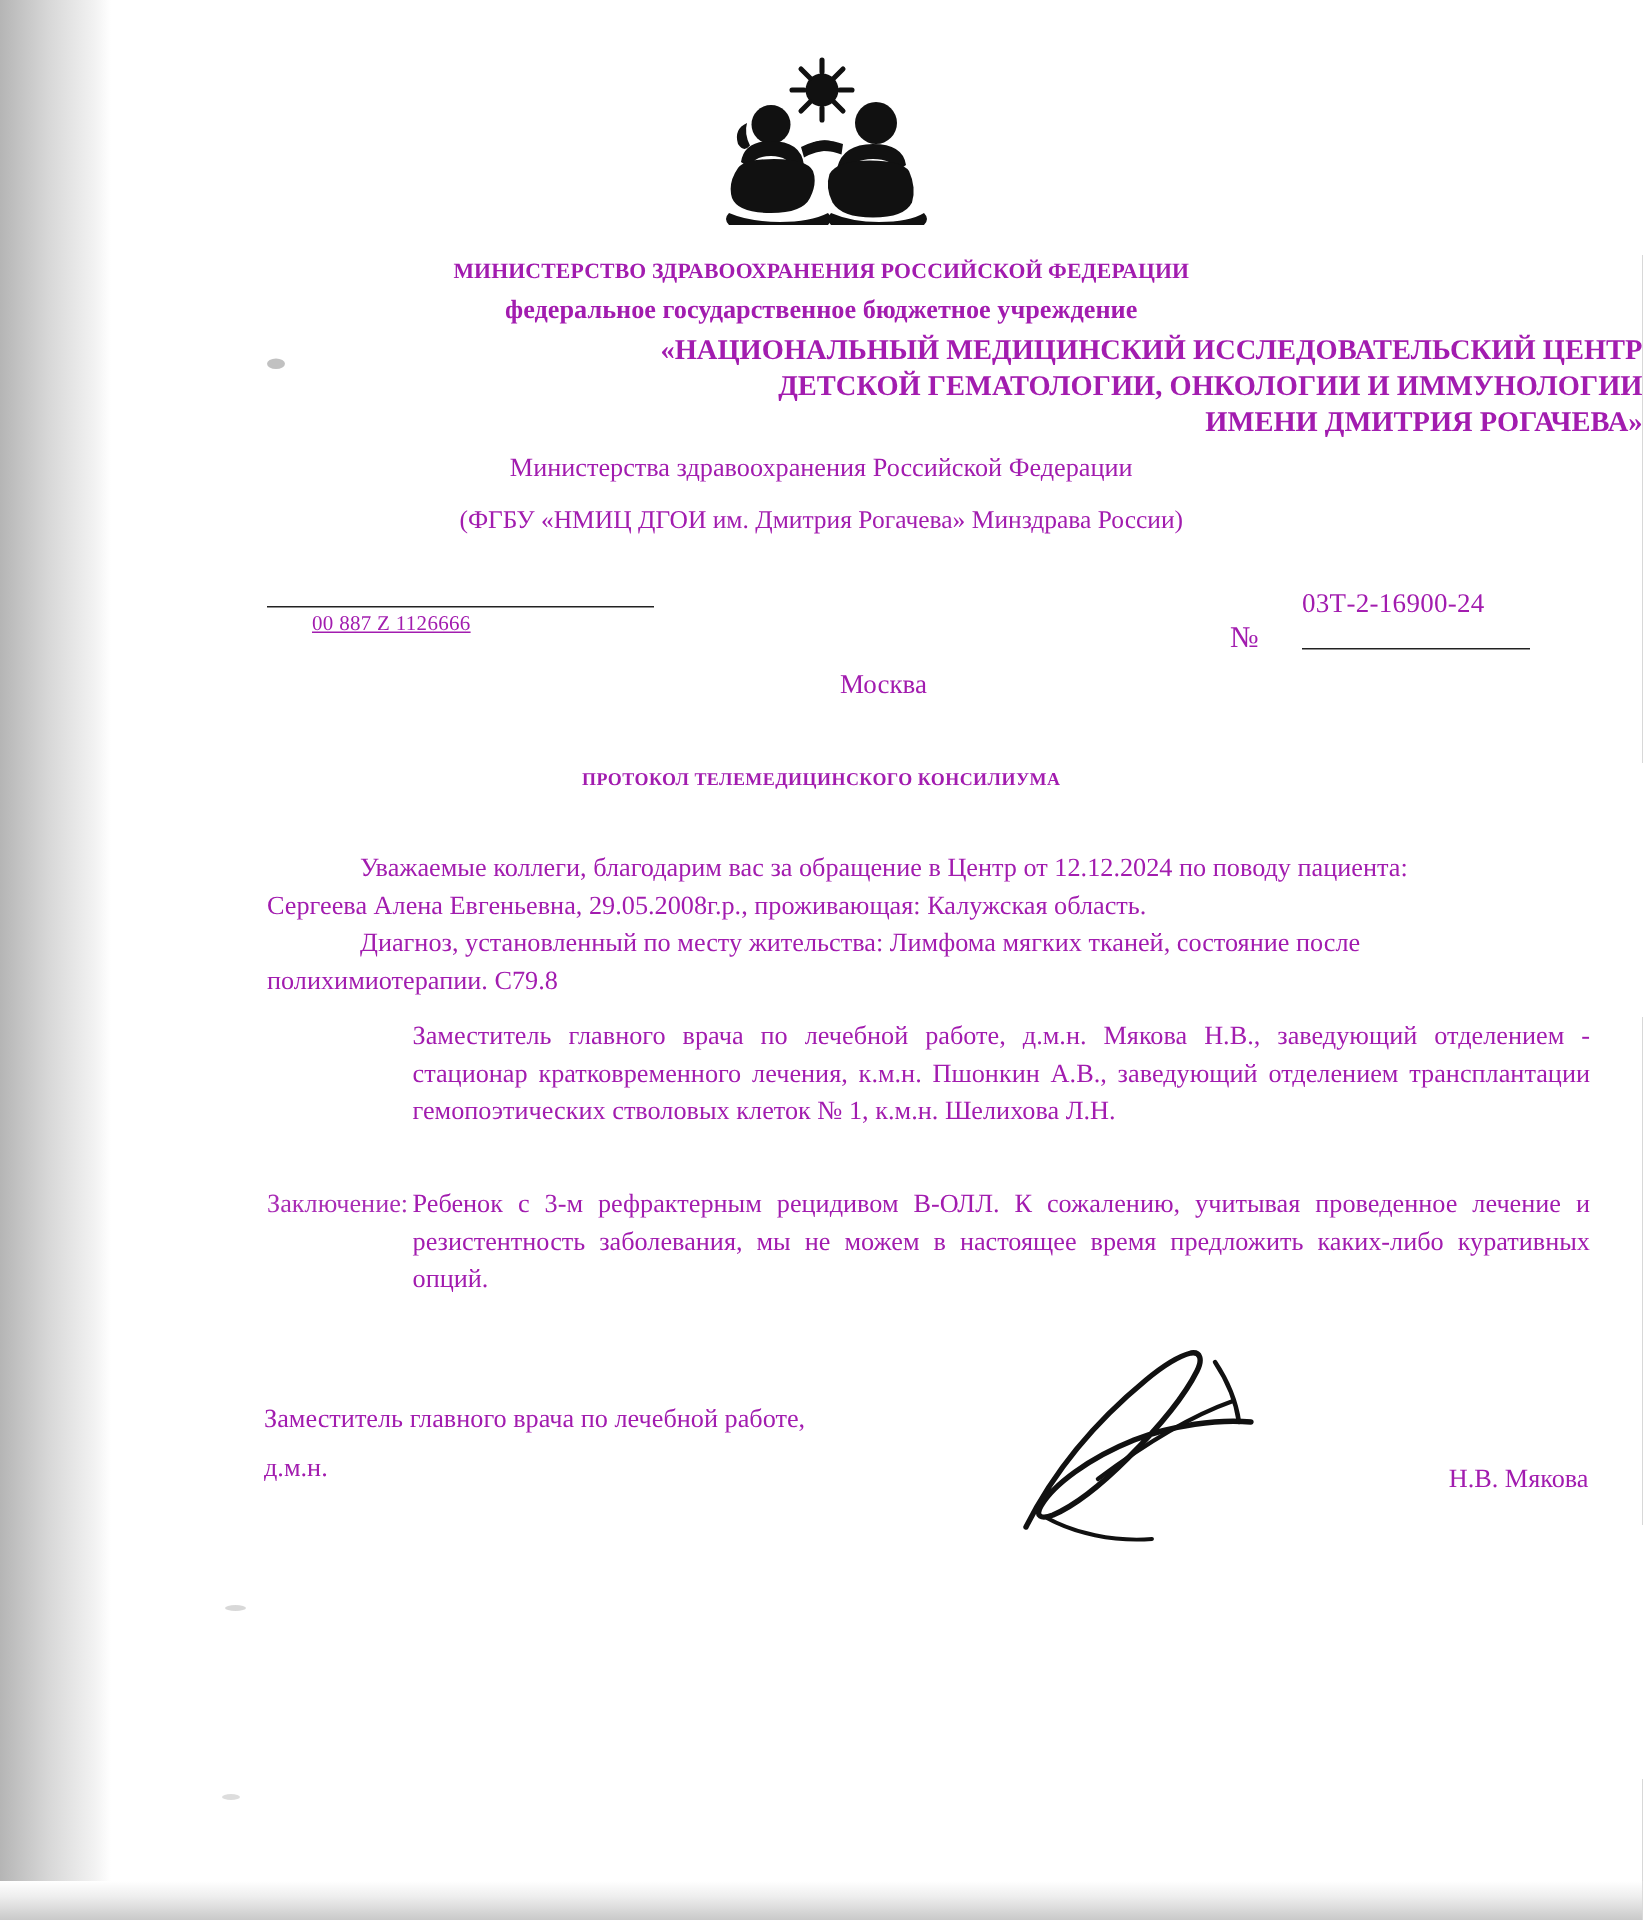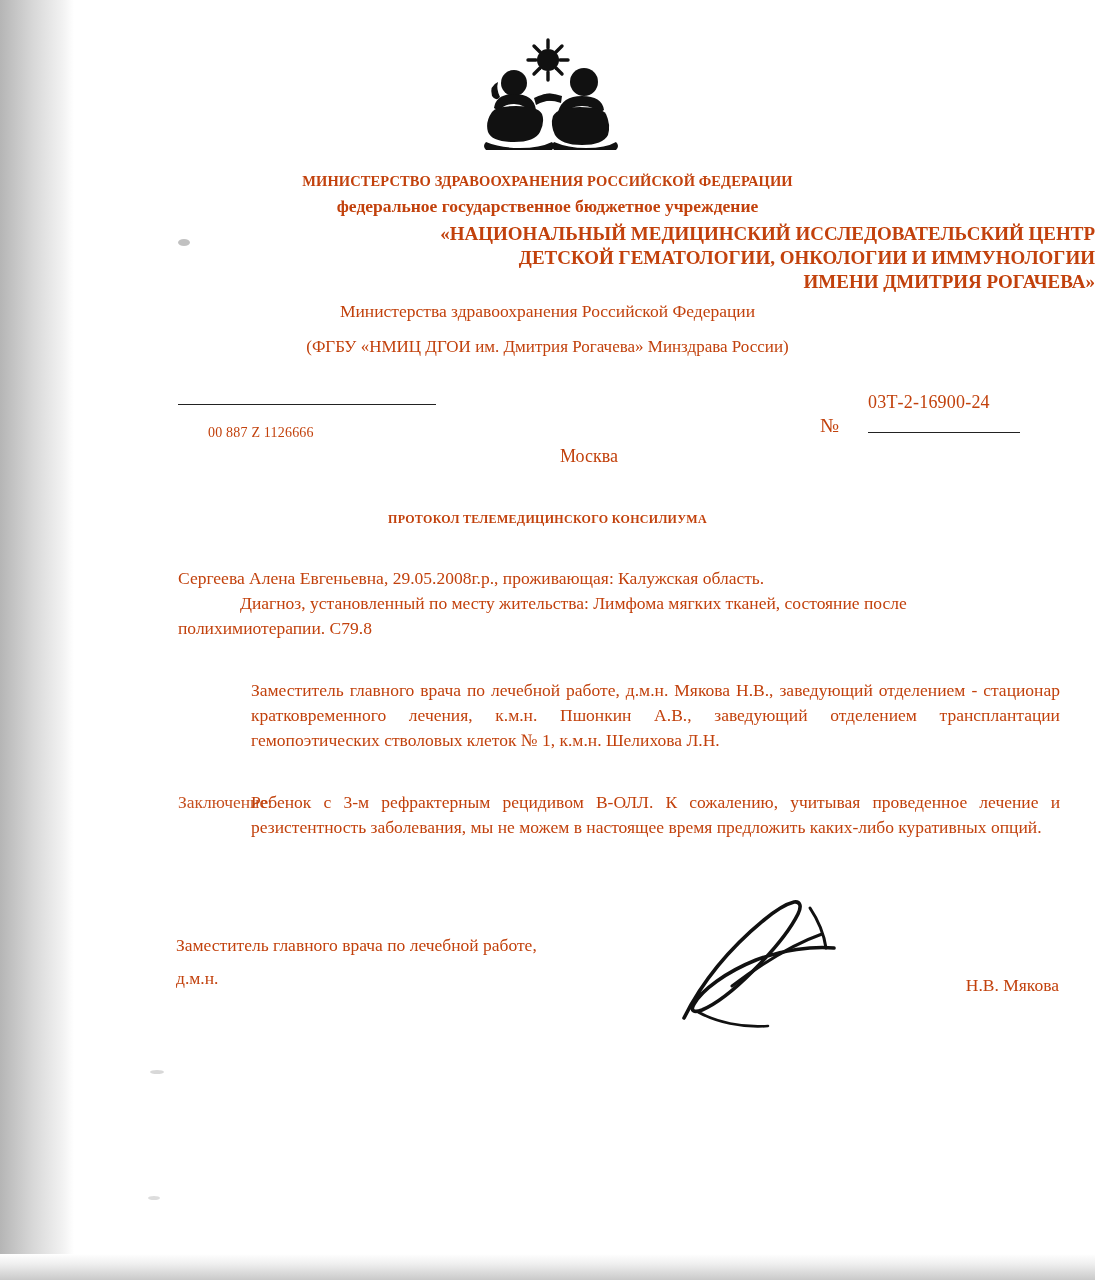--- a/index.html
+++ b/index.html
@@ -7,21 +7,21 @@
     padding: 0;
     background: #b9b9b9;
   }
   .page {
     position: relative;
     width: 1095px;
     height: 1280px;
     background: #ffffff;
     overflow: hidden;
     font-family: "Liberation Serif", serif;
-    color: #c2410c;
+    color: #a21caf;
   }
   
   .scan-edge-left {
     position: absolute;
     left: 0; top: 0;
     width: 74px; height: 1280px;
     background: linear-gradient(90deg, #b5b5b5 0%, #d8d8d8 45%, #f2f2f2 85%, #ffffff 100%);
   }
   .scan-edge-bottom {
     position: absolute;
@@ -98,24 +98,25 @@
     text-align: center;
   }
   .date-text { font-size: 18px; }
   .date-rule {
     margin-top: 12px;
     border-bottom: 1.6px solid #222;
     width: 258px;
   }
   .date-code {
     font-size: 14px;
-    margin-top: 20px;
+    margin-top: 4px;
     text-align: left;
     padding-left: 30px;
     letter-spacing: .2px;
+    text-decoration: underline;
   }
   .city {
     position: absolute;
     left: 560px;
     top: 446px;
     font-size: 18px;
   }
   .num-block {
     position: absolute;
     left: 820px;
@@ -179,21 +180,21 @@
   .row-concl { top: 790px; }
   .row-label {
     position: absolute;
     left: 0;
     top: 0;
     width: 150px;
     font-size: 17.5px;
     line-height: 1.42;
   }
   .row-body {
-    margin-left: 73px;
+    margin-left: 97px;
     text-align: justify;
   }
   .blur-label {
     filter: blur(0.5px);
     opacity: .92;
   }
 
   
   .sig-left {
     position: absolute;
@@ -287,20 +288,21 @@
 
     <div class="num-block">
       <div class="num-label">№</div>
       <div class="num-value">03Т-2-16900-24</div>
       <div class="num-rule"></div>
     </div>
 
     <div class="doc-title">ПРОТОКОЛ ТЕЛЕМЕДИЦИНСКОГО КОНСИЛИУМА</div>
 
     <div class="intro">
+      <p class="ind">Уважаемые коллеги, благодарим вас за обращение в Центр от 12.12.2024 по поводу пациента:</p>
       <p>Сергеева Алена Евгеньевна, 29.05.2008г.р., проживающая: Калужская область.</p>
       <p class="ind">Диагноз, установленный по месту жительства: Лимфома мягких тканей, состояние после</p>
       <p>полихимиотерапии. С79.8</p>
     </div>
 
     <div class="row row-consult">
       <div class="row-body">Заместитель главного врача по лечебной работе, д.м.н. Мякова Н.В., заведующий отделением - стационар кратковременного лечения, к.м.н. Пшонкин А.В., заведующий отделением трансплантации гемопоэтических стволовых клеток № 1, к.м.н. Шелихова Л.Н.</div>
     </div>
 
     <div class="row row-concl">

